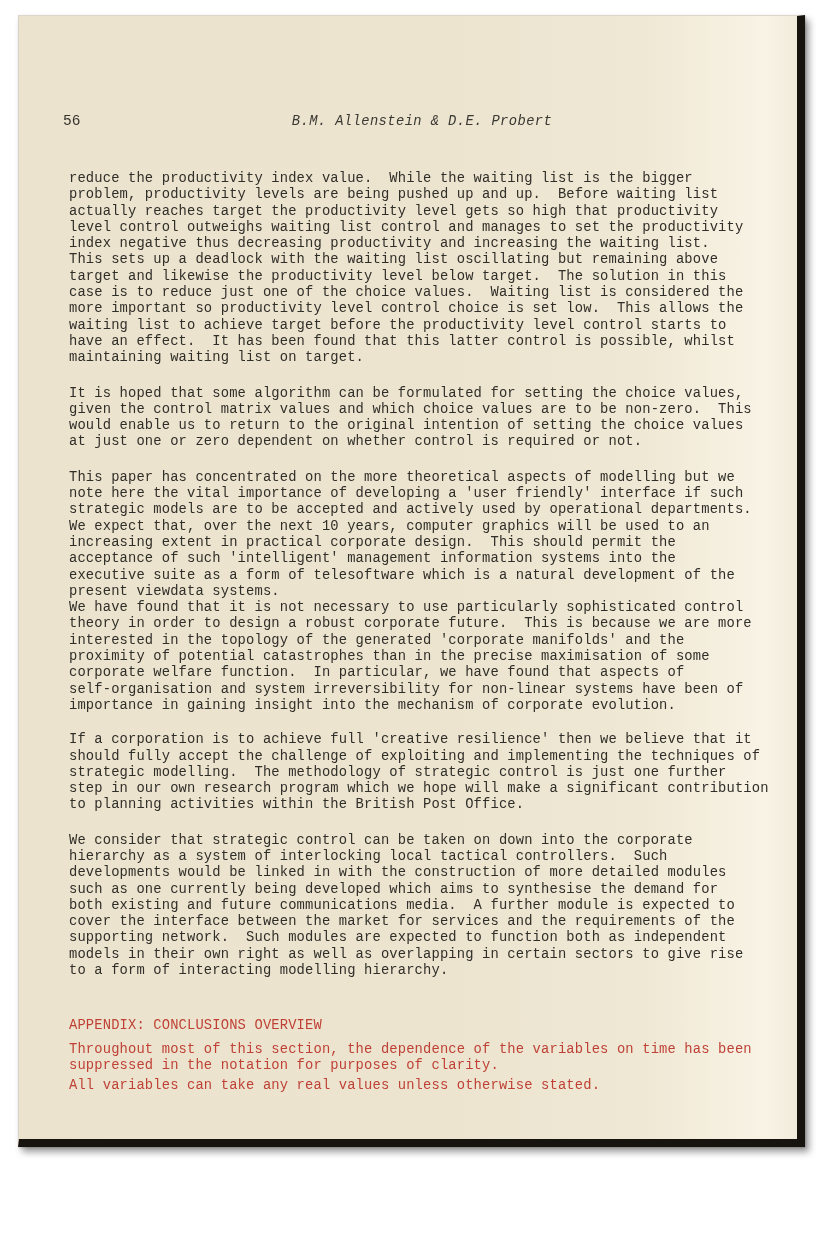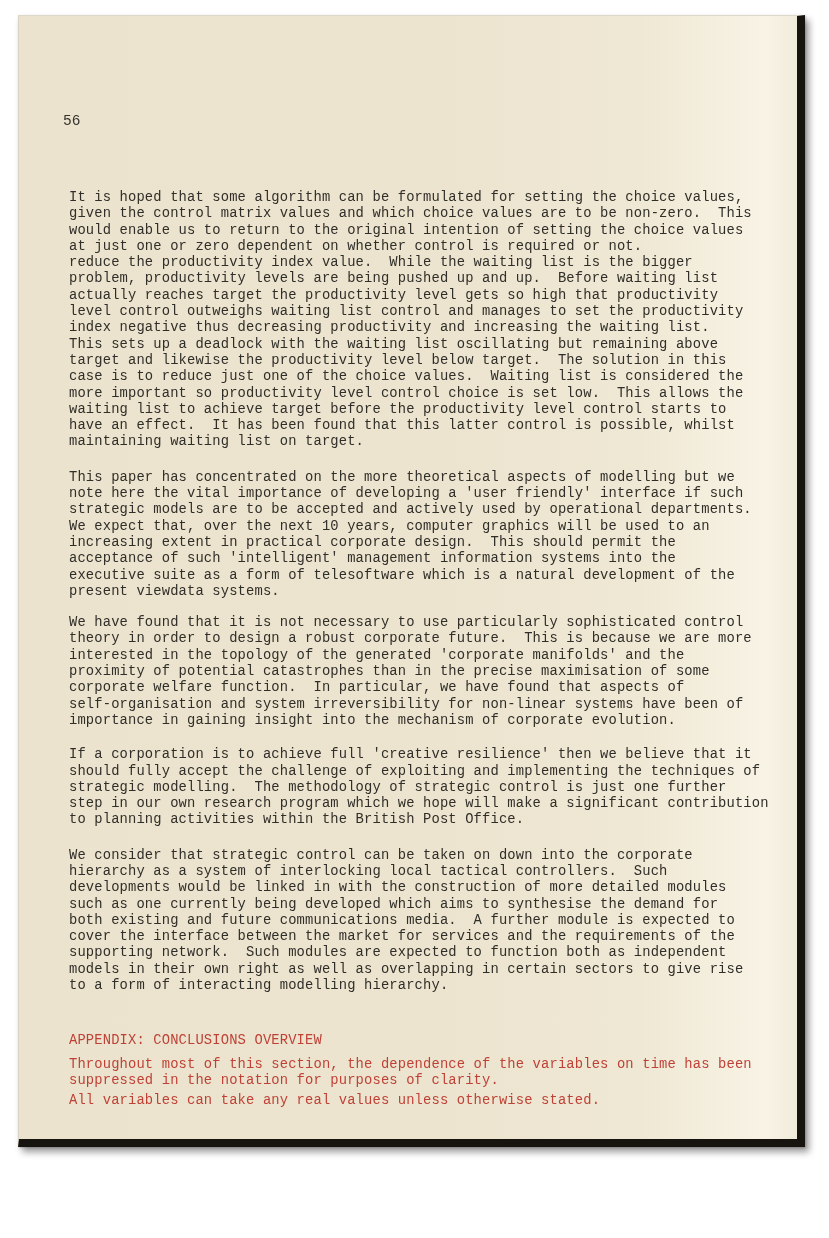--- a/index.html
+++ b/index.html
@@ -62,55 +62,56 @@
     white-space: pre;
     font-size: 13.8px;
     line-height: 16.3px;
     letter-spacing: 0.15px;
     color: #302e29;
     margin: 0;
     font-weight: normal;
   }
   .mt19 { margin-top: 19px; }
   .mt35 { margin-top: 35px; }
-  .mt15 { margin-top: 15px; }
+  .mt15 { }
   .mt18 { margin-top: 18px; }
   .mt39 { margin-top: 39px; }
   .mt14 { margin-top: 7px; }
   .mt17 { margin-top: 4px; }
   .red { color: #bf4136; }
 </style>
 </head>
 <body>
 
 <div class="scan-canvas">
   <div class="page">
 
     <span class="pageno">56</span>
 
+    <span class="running-head">B.M. Allenstein &amp; D.E. Probert</span>
 
     <div class="content">
-
-      <p class="para mt19">It is hoped that some algorithm can be formulated for setting the choice values,
-given the control matrix values and which choice values are to be non-zero.  This
-would enable us to return to the original intention of setting the choice values
-at just one or zero dependent on whether control is required or not.</p>
 
       <p class="para">reduce the productivity index value.  While the waiting list is the bigger
 problem, productivity levels are being pushed up and up.  Before waiting list
 actually reaches target the productivity level gets so high that productivity
 level control outweighs waiting list control and manages to set the productivity
 index negative thus decreasing productivity and increasing the waiting list.
 This sets up a deadlock with the waiting list oscillating but remaining above
 target and likewise the productivity level below target.  The solution in this
 case is to reduce just one of the choice values.  Waiting list is considered the
 more important so productivity level control choice is set low.  This allows the
 waiting list to achieve target before the productivity level control starts to
 have an effect.  It has been found that this latter control is possible, whilst
 maintaining waiting list on target.</p>
+
+      <p class="para mt19">It is hoped that some algorithm can be formulated for setting the choice values,
+given the control matrix values and which choice values are to be non-zero.  This
+would enable us to return to the original intention of setting the choice values
+at just one or zero dependent on whether control is required or not.</p>
 
 
       <p class="para mt19">This paper has concentrated on the more theoretical aspects of modelling but we
 note here the vital importance of developing a 'user friendly' interface if such
 strategic models are to be accepted and actively used by operational departments.
 We expect that, over the next 10 years, computer graphics will be used to an
 increasing extent in practical corporate design.  This should permit the
 acceptance of such 'intelligent' management information systems into the
 executive suite as a form of telesoftware which is a natural development of the
 present viewdata systems.</p>

